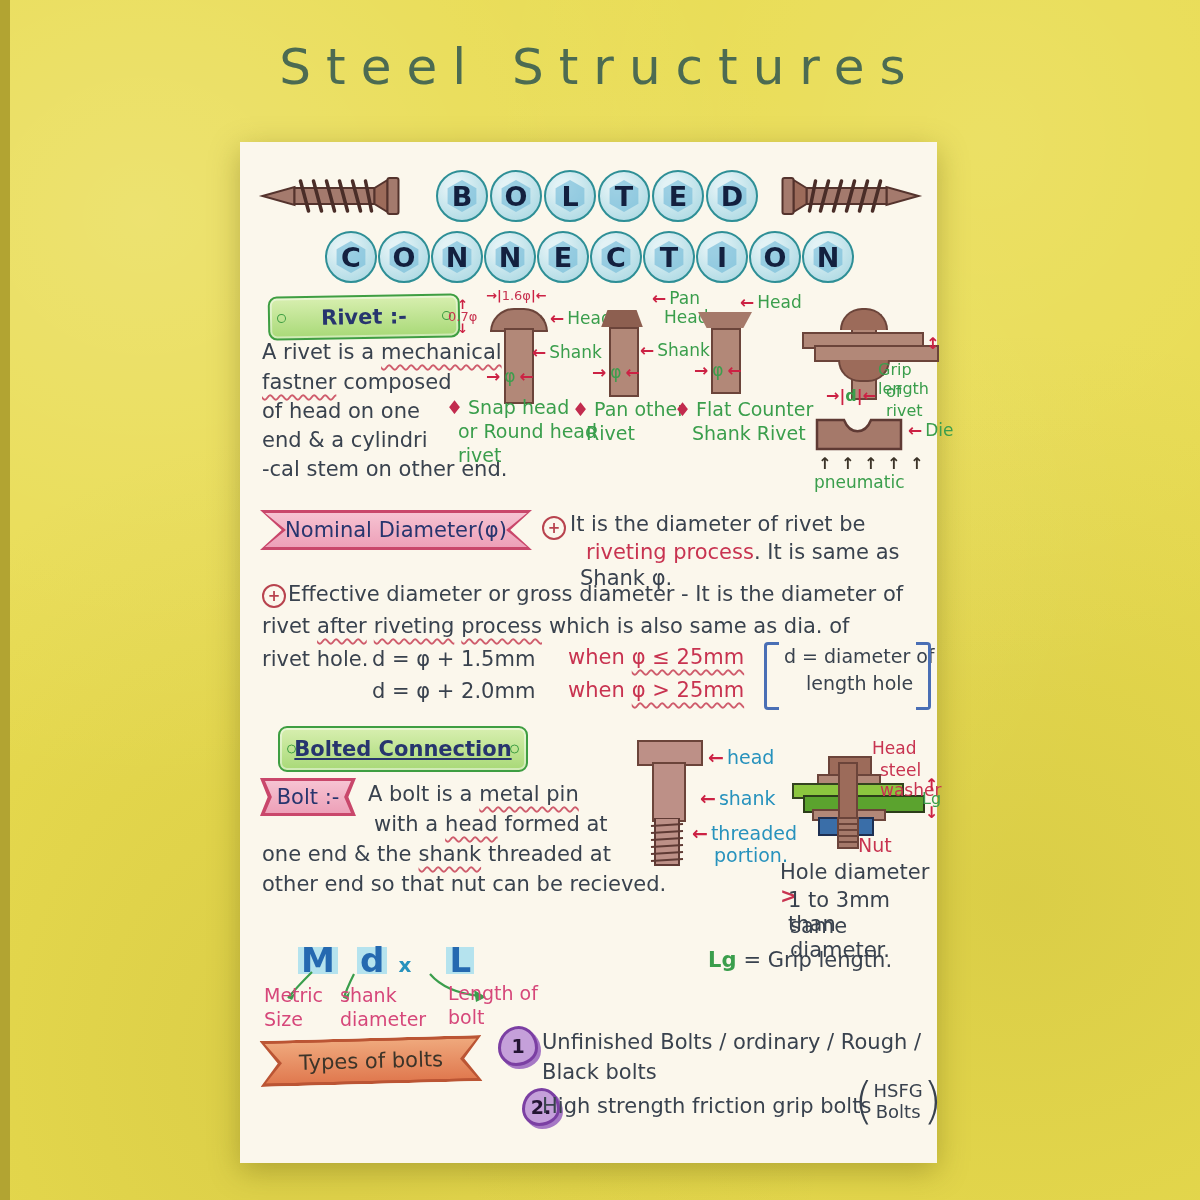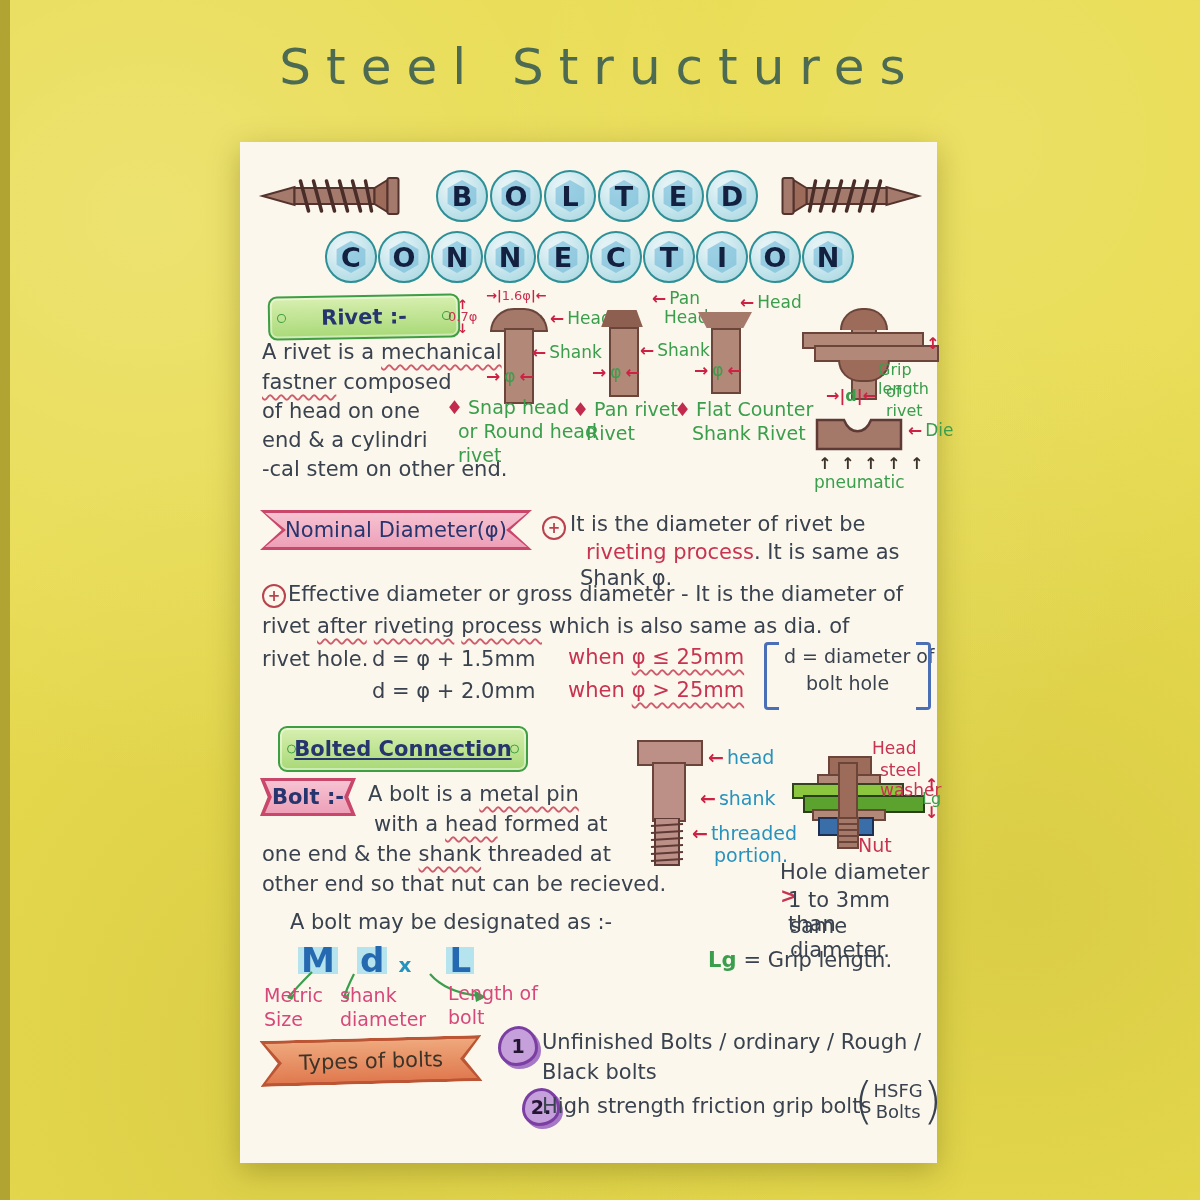--- a/index.html
+++ b/index.html
@@ -196,21 +196,21 @@
     <div class="abs grn t19 dia" style="left:206px;top:254px"><span>Snap head</span></div>
     <div class="abs grn t19" style="left:218px;top:278px">or Round head</div>
     <div class="abs grn t19" style="left:218px;top:302px">rivet</div>
 
     <div class="headpan" style="left:356px;top:168px;width:52px;height:17px"></div>
     <div class="shank" style="left:369px;top:185px;width:26px;height:66px"></div>
     <div class="abs grn t17 arrL" style="left:412px;top:146px"><span>Pan</span></div>
     <div class="abs grn t17" style="left:424px;top:165px">Head</div>
     <div class="abs grn t17 arrL" style="left:400px;top:198px"><span>Shank</span></div>
     <div class="abs grn t17 phidim" style="left:352px;top:220px"><span>φ</span></div>
-    <div class="abs grn t19 dia" style="left:332px;top:256px"><span>Pan rivet</span></div>
+    <div class="abs grn t19 dia" style="left:332px;top:256px"><span>Pan other</span></div>
     <div class="abs grn t19" style="left:346px;top:280px">Rivet</div>
 
     <div class="headflat" style="left:458px;top:170px;width:54px;height:16px"></div>
     <div class="shank" style="left:471px;top:186px;width:26px;height:62px"></div>
     <div class="abs grn t17 arrL" style="left:500px;top:150px"><span>Head</span></div>
     <div class="abs grn t17 phidim" style="left:454px;top:218px"><span>φ</span></div>
     <div class="abs grn t19 dia" style="left:434px;top:256px"><span>Flat Counter</span></div>
     <div class="abs grn t19" style="left:452px;top:280px">Shank Rivet</div>
 
     <div class="shank" style="left:611px;top:176px;width:22px;height:78px"></div>
@@ -244,30 +244,30 @@
     <div class="abs ink t21" style="left:22px;top:472px"><span class="part">rivet</span><span class="uw part">after</span><span class="uw part">riveting</span><span class="uw part">process</span><span>which is also same as dia. of</span></div>
     <div class="abs ink t21" style="left:22px;top:505px">rivet hole.</div>
 
     <div class="abs ink t21" style="left:132px;top:505px">d = φ + 1.5mm</div>
     <div class="abs red t21" style="left:328px;top:503px"><span class="part">when</span><span class="uw">φ ≤ 25mm</span></div>
     <div class="abs ink t21" style="left:132px;top:537px">d = φ + 2.0mm</div>
     <div class="abs red t21" style="left:328px;top:536px"><span class="part">when</span><span class="uw">φ &gt; 25mm</span></div>
 
     <div class="brk brk-l" style="left:524px;top:500px;height:62px"></div>
     <div class="abs ink t19" style="left:544px;top:503px">d = diameter of</div>
-    <div class="abs ink t19" style="left:566px;top:530px">bolt hole</div>
+    <div class="abs ink t19" style="left:566px;top:530px">length hole</div>
     <div class="brk brk-r" style="left:676px;top:500px;height:62px"></div>
 
     <div class="plaque" style="left:38px;top:584px;width:246px;height:42px">
       <span class="lbl t21" style="font-weight:bold;text-decoration:underline">Bolted Connection</span>
     </div>
     <div class="ribbon rib-pink" style="left:20px;top:636px;width:96px;height:38px">
       <div class="sh"></div>
         <div class="fc"></div>
-      <span class="lbl nvy t21" style="font-weight:bold">Bolt :-</span>
+      <span class="lbl nvy t21" style="font-weight:normal">Bolt :-</span>
     </div>
     <div class="abs ink t21" style="left:128px;top:640px"><span class="part">A bolt is a</span><span class="uw">metal pin</span></div>
     <div class="abs ink t21" style="left:134px;top:670px"><span class="part">with a</span><span class="uw part">head</span><span>formed at</span></div>
     <div class="abs ink t21" style="left:22px;top:700px"><span class="part">one end &amp; the</span><span class="uw part">shank</span><span>threaded at</span></div>
     <div class="abs ink t21" style="left:22px;top:730px">other end so that nut can be recieved.</div>
 
     <div class="plate" style="left:397px;top:598px;width:62px;height:22px;background:#bd9087"></div>
     <div class="shank" style="left:412px;top:620px;width:30px;height:56px;background:#bd9087"></div>
     <svg class="abs" style="left:409px;top:676px" width="36" height="50" viewBox="0 0 36 50">
       <path d="M6,0 h24 v47 h-24 z" fill="#bd9087" stroke="#5f3a34" stroke-width="2"></path>
@@ -296,21 +296,20 @@
     <div class="abs red t17" style="left:632px;top:596px">Head</div>
     <div class="abs red t17" style="left:640px;top:618px">steel washer</div>
     <div class="abs grn t16 dimH" style="left:682px;top:638px"><span>Lg</span></div>
     <div class="abs red t19" style="left:618px;top:692px">Nut</div>
 
     <div class="abs ink t21" style="left:540px;top:718px"><span>Hole diameter</span> <span class="red" style="font-weight:bold">&gt;</span></div>
     <div class="abs ink t21" style="left:548px;top:746px">1 to 3mm  than</div>
     <div class="abs ink t21" style="left:550px;top:772px">same diameter.</div>
     <div class="abs t21" style="left:468px;top:806px"><span class="grn part" style="font-weight:bold">Lg</span><span class="ink">= Grip length.</span></div>
 
-    <div class="abs ink t21" style="left:50px;top:768px">A bolt may be designated as :-</div>
 
     <div class="abs" style="left:58px;top:798px">
       <span class="desig-letter">M</span>
       <span class="desig-letter" style="margin-left:14px">d</span>
       <span class="blu" style="font-size:20px;font-weight:bold;margin-left:6px">x</span>
       <span class="desig-letter" style="margin-left:30px">L</span>
     </div>
     <svg class="abs" style="left:40px;top:828px" width="240" height="34" viewBox="0 0 240 34">
       <g fill="none" stroke="#3a9e4c" stroke-width="2.2">
         <path d="M32,2 C24,10 16,18 8,28"></path>

